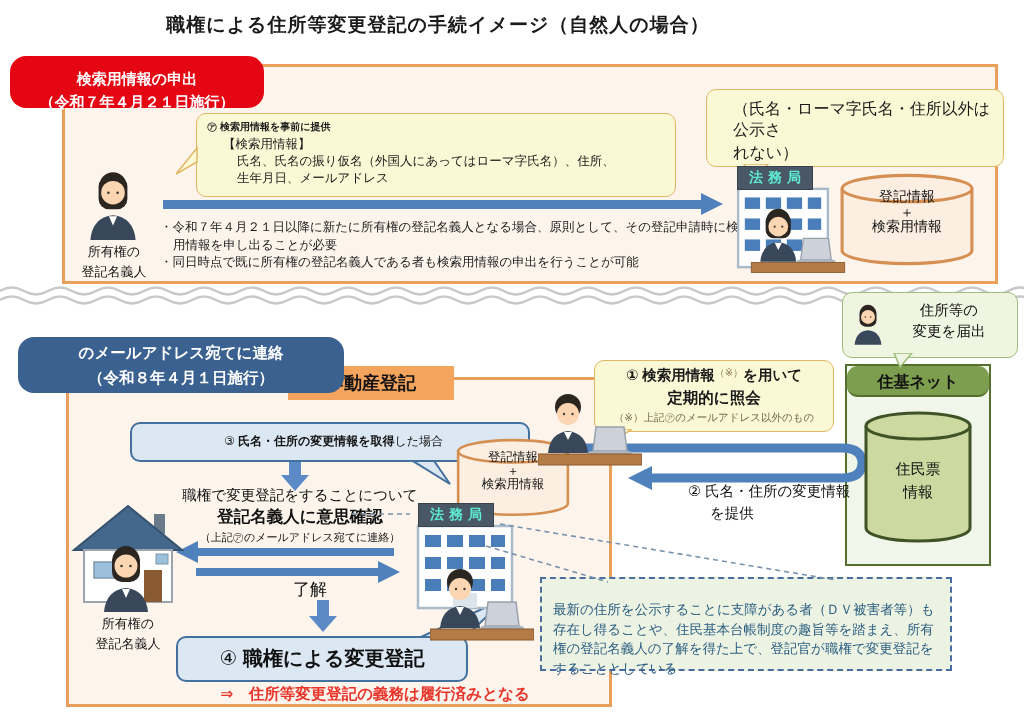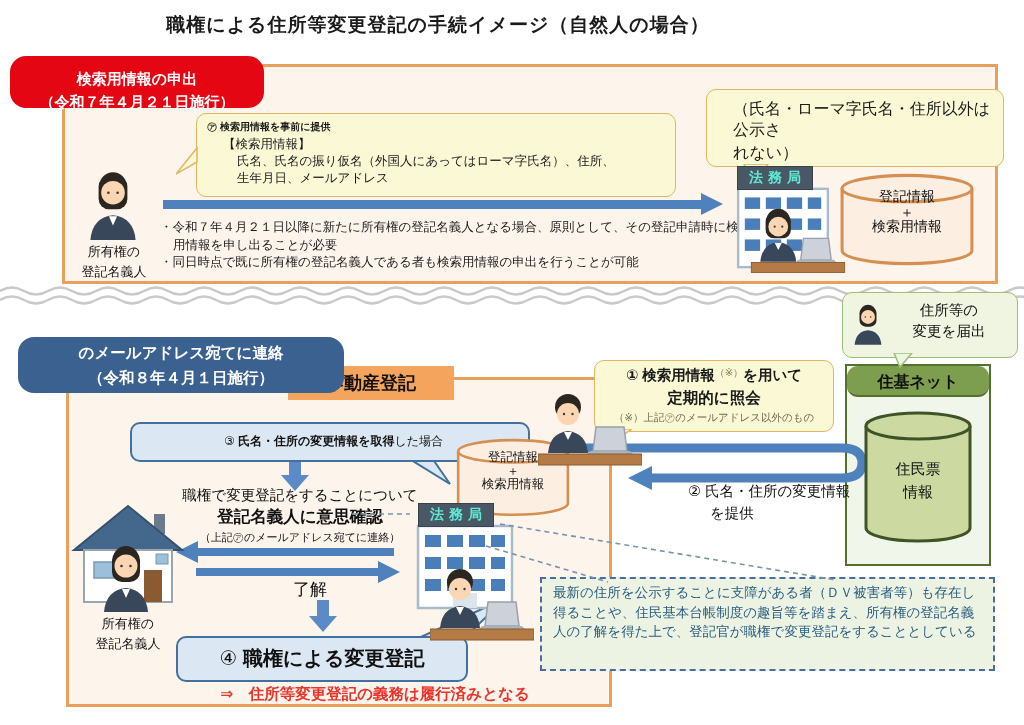--- a/index.html
+++ b/index.html
@@ -46,21 +46,21 @@
   .confirm{left:135px;top:486px;width:330px;text-align:center;z-index:2;color:#111;}
   .confirm .c1{font-size:14.5px;}
   .confirm .c2{font-size:16.5px;font-weight:bold;margin-top:1px;}
   .confirm .c3{font-size:11px;margin-top:2px;}
   .ok{left:250px;top:578px;width:120px;text-align:center;font-size:17px;color:#111;z-index:2;}
   .result{left:140px;top:684px;width:470px;text-align:center;font-size:15.5px;font-weight:bold;color:#e8352b;z-index:2;}
   .step2{left:648px;top:480px;width:210px;font-size:14.5px;line-height:1.55;color:#111;z-index:2;margin-left:40px;}
   .step2 .ind{padding-left:22px;}
   .juki-panel{left:845px;top:364px;width:146px;height:202px;background:#f1f6ea;border:2.5px solid #55702c;z-index:2;box-sizing:border-box;}
   .juki-head{width:100%;height:31px;background:#7d9e4e;color:#111;font-weight:bold;font-size:16px;text-align:center;line-height:31px;box-sizing:border-box;border-bottom:2px solid #55702c;border-radius:11px;}
-  .note-box{left:540px;top:577px;width:455px;height:94px;background:#edf3e3;border:2px dashed #4a6da0;padding:4px 11px;font-size:13.5px;line-height:1.45;color:#2b5e82;z-index:2;box-sizing:border-box;}
+  .note-box{left:540px;top:577px;width:412px;height:94px;background:#edf3e3;border:2px dashed #4a6da0;padding:21px 11px;font-size:13.5px;line-height:1.45;color:#2b5e82;z-index:2;box-sizing:border-box;}
   .overlay{left:0;top:0;width:1024px;height:725px;z-index:3;pointer-events:none;}
   .icon{z-index:2;}
   .icon-top{z-index:4;}
 </style>
 </head>
 <body>
 
 <div class="canvas">
 
   <div class="abs title">職権による住所等変更登記の手続イメージ（自然人の場合）</div>

